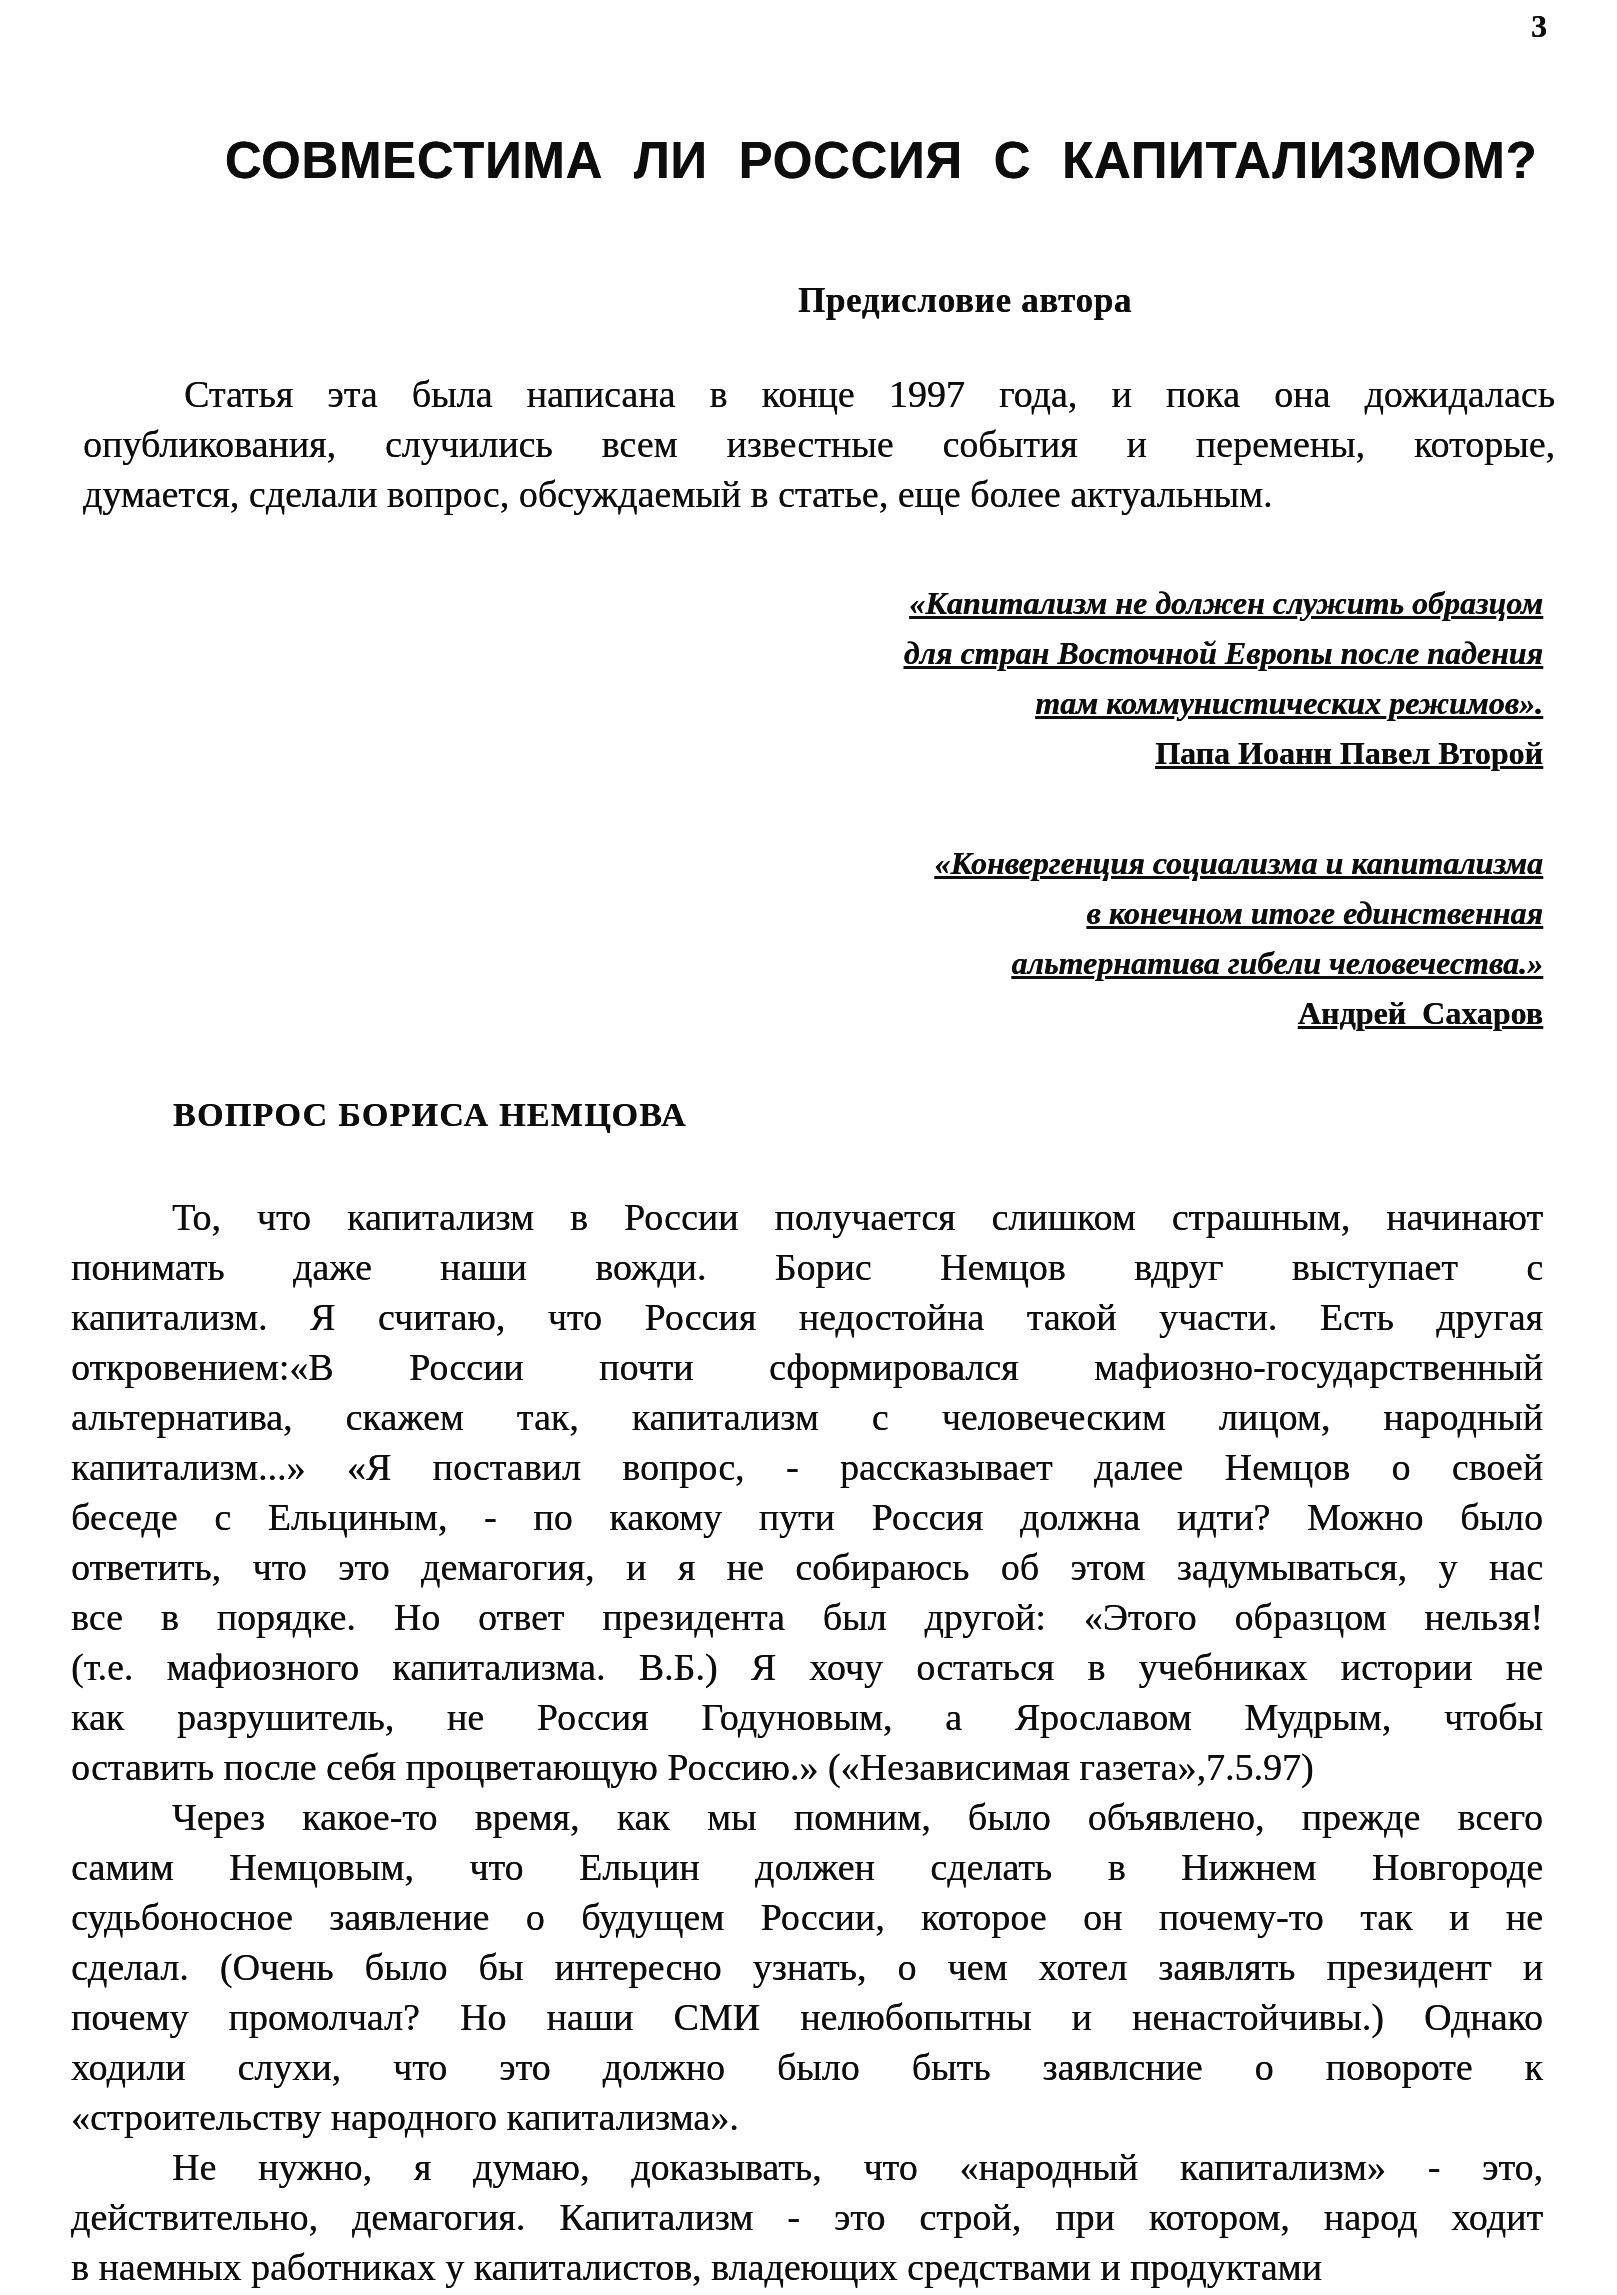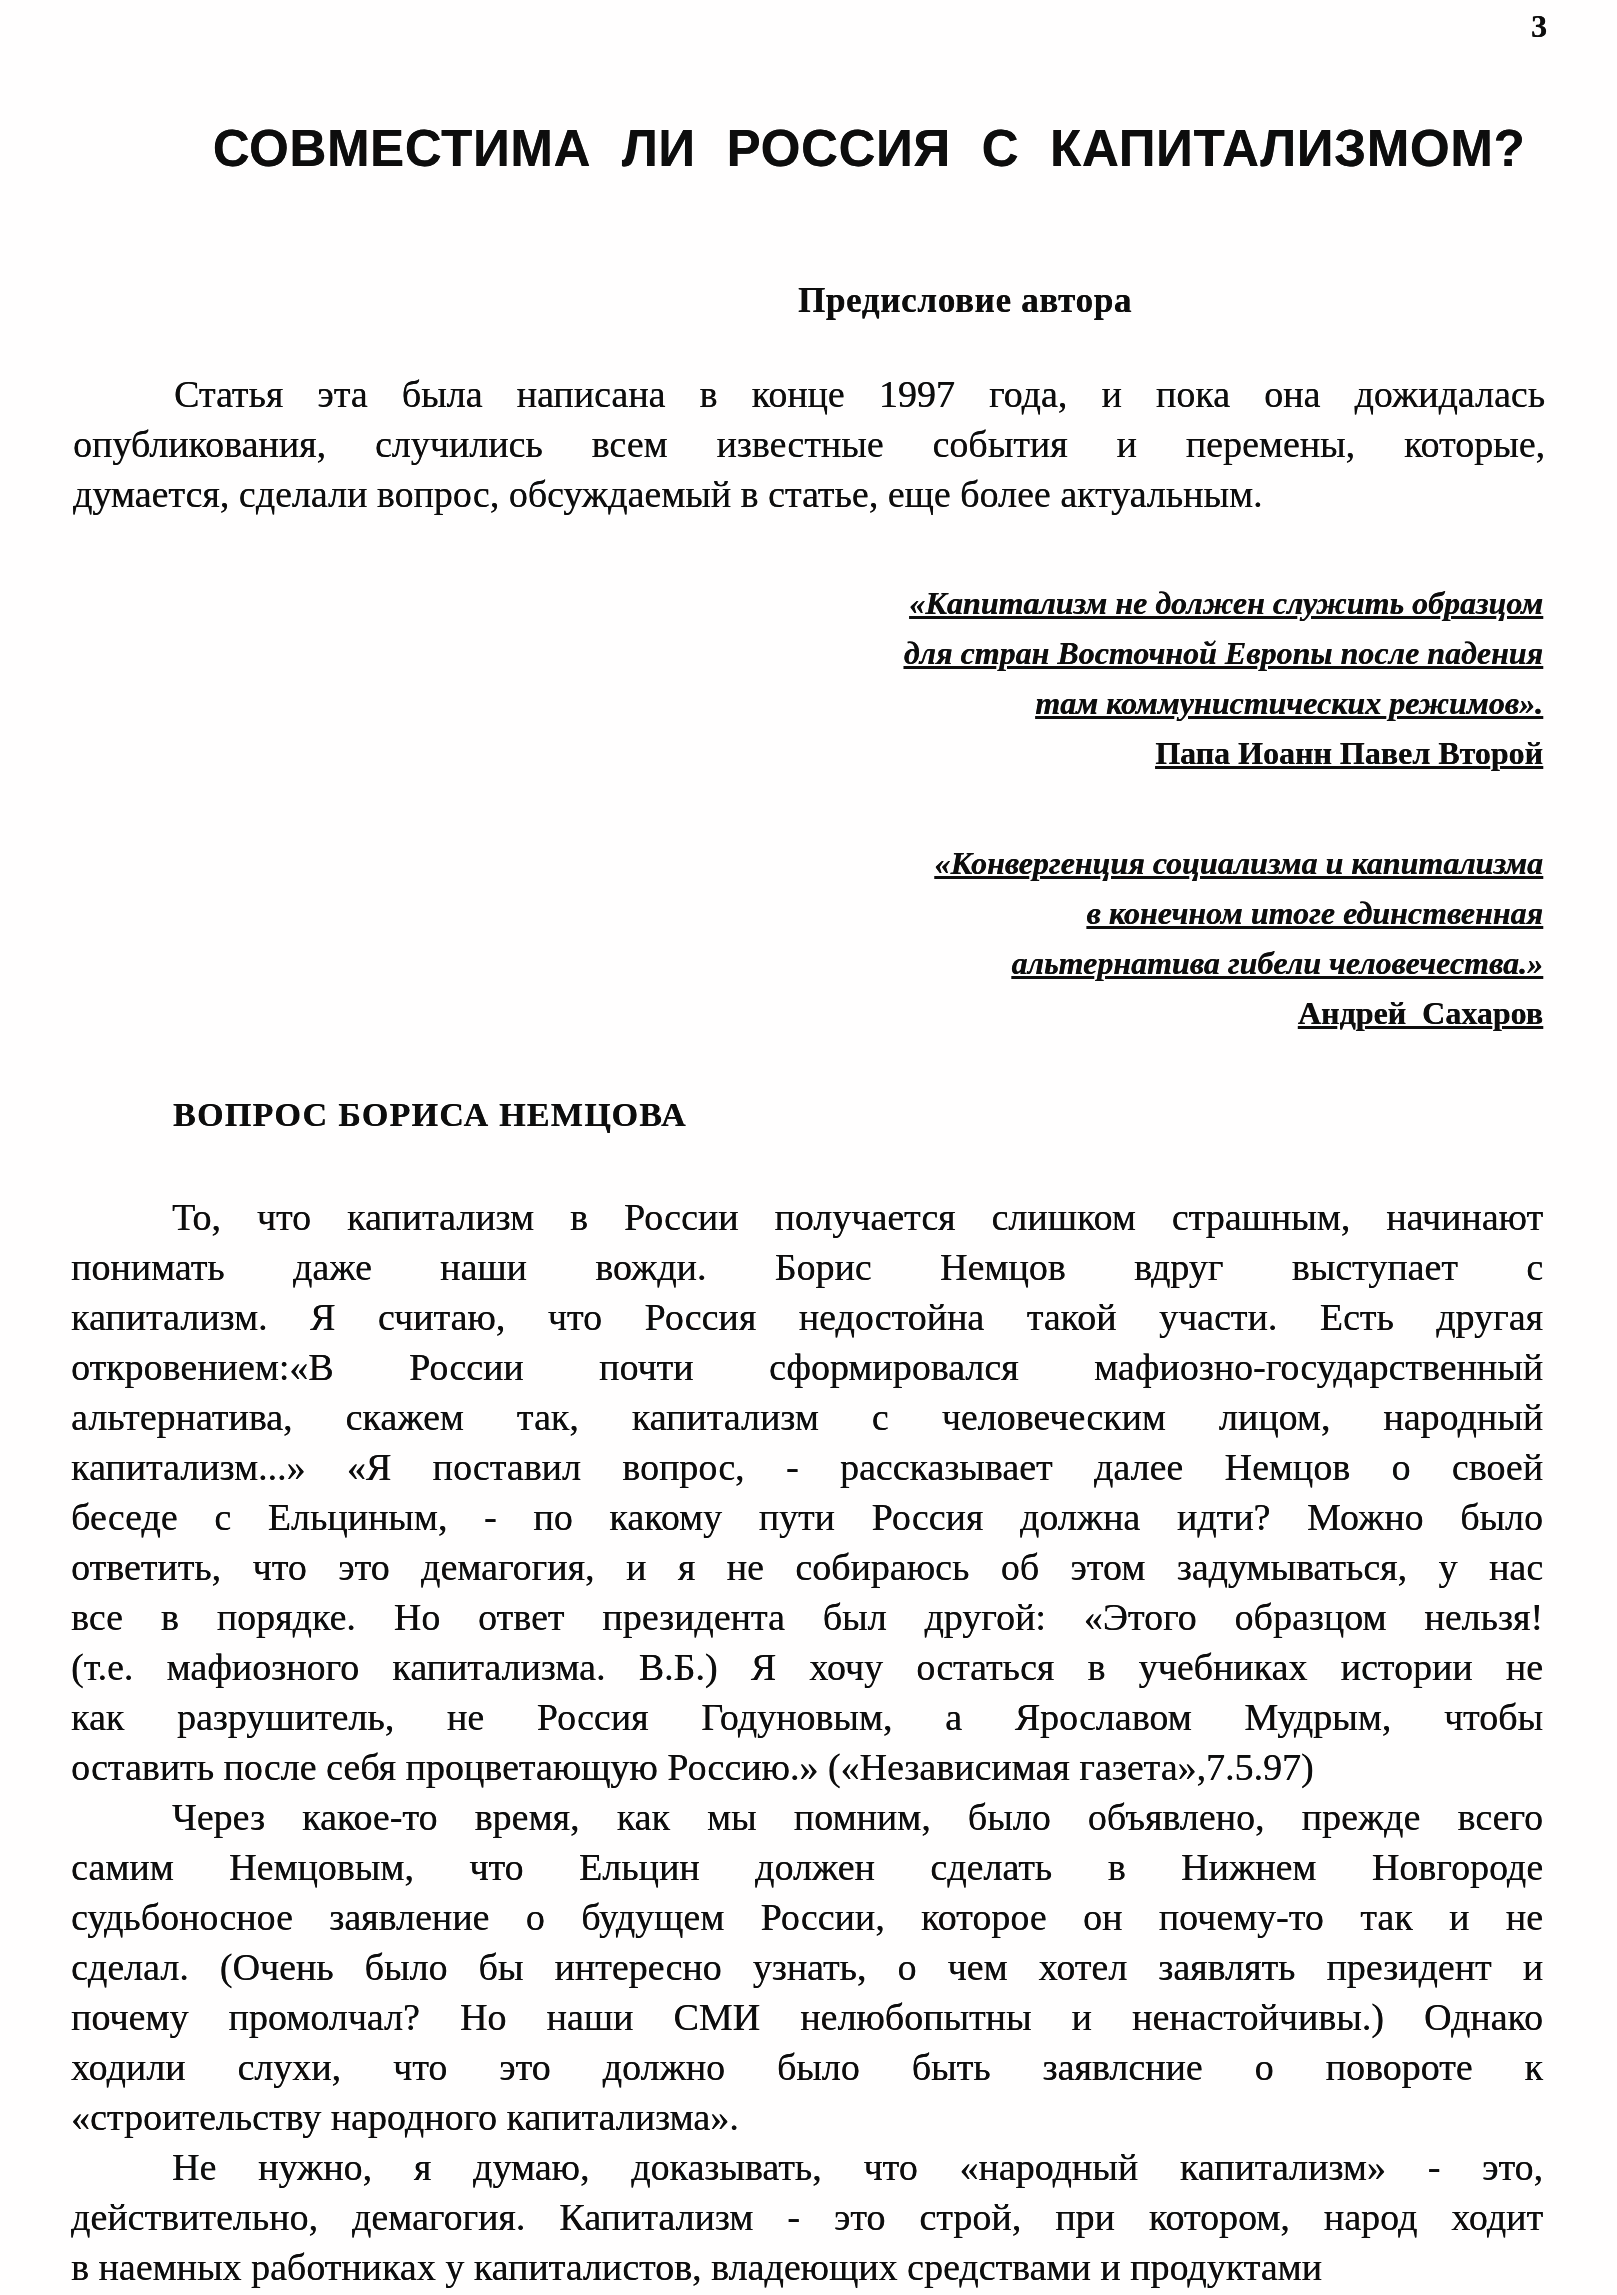--- a/index.html
+++ b/index.html
@@ -24,21 +24,21 @@
     left: 1531px;
     font-size: 32px;
     font-weight: bold;
   }
 
   .title {
     position: absolute;
     top: 118px;
     left: 129px;
     width: 1472px;
-    margin: 4px;
+    margin: 16px;
     text-align: center;
     font-family: "Liberation Sans", sans-serif;
     font-weight: bold;
     font-size: 51px;
     line-height: 54px;
     letter-spacing: 0.7px;
     word-spacing: 16px;
     white-space: nowrap;
   }
 
@@ -61,21 +61,21 @@
     text-align: justify;
     text-align-last: justify;
     text-justify: inter-word;
   }
   .para .tline.final { text-align-last: left; }
   .para .tline.indent { text-indent: 101px; }
 
   .preface-body {
     position: absolute;
     top: 369px;
-    left: 73px;
+    left: 83px;
     width: 1472px;
   }
 
   .epigraph {
     position: absolute;
     left: 71px;
     width: 1472px;
     text-align: right;
     font-weight: bold;
     font-style: italic;

